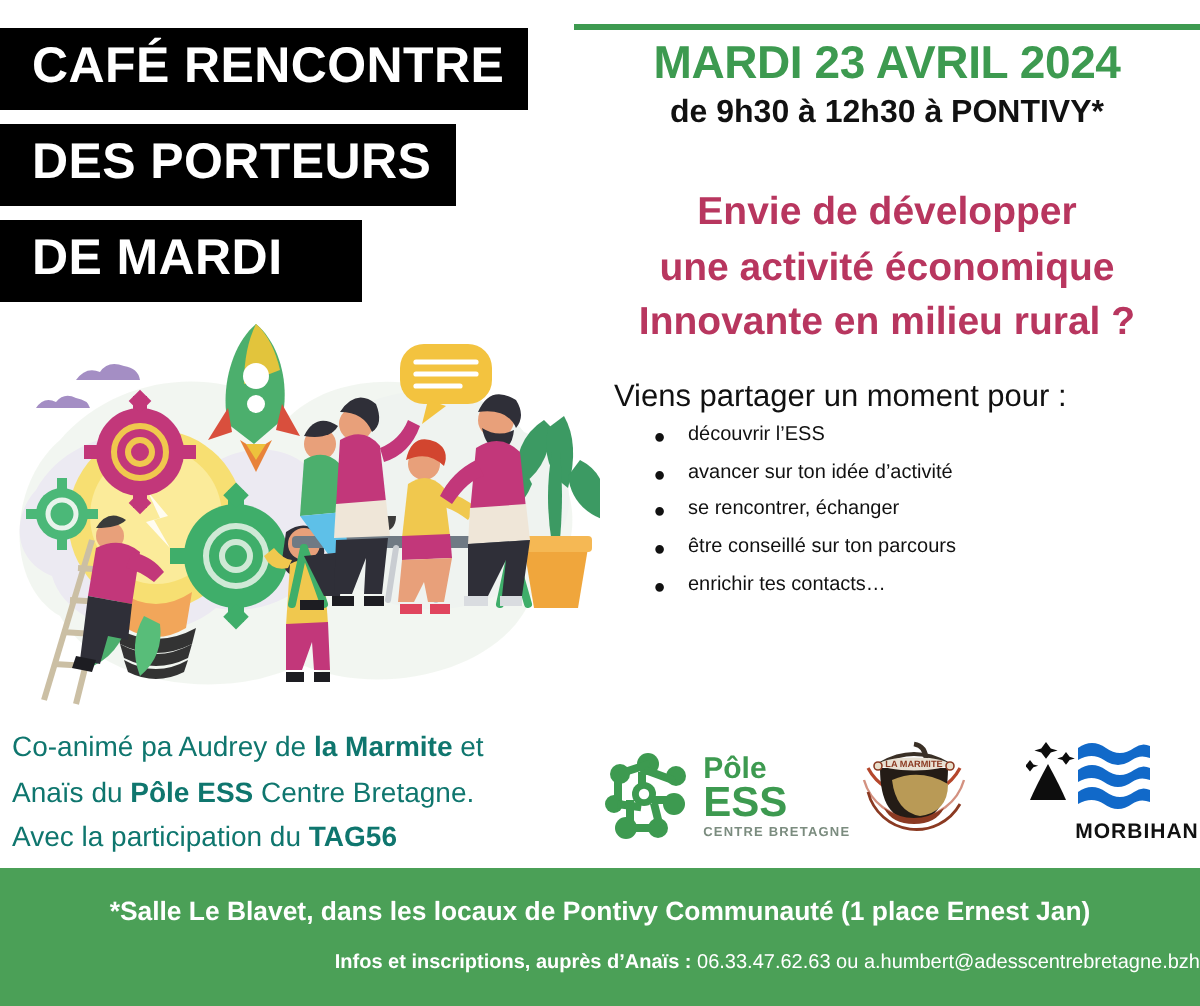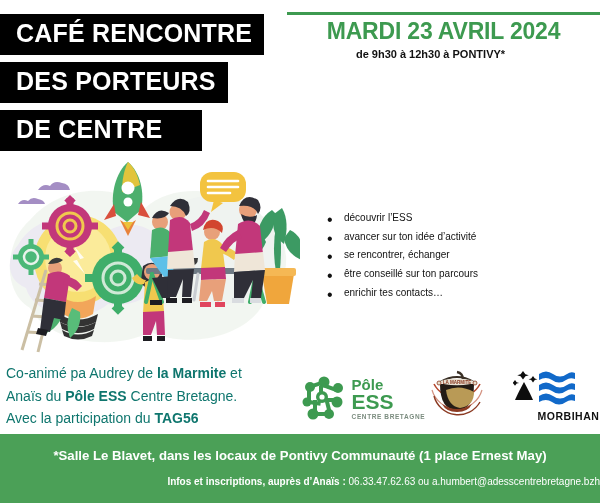--- a/index.html
+++ b/index.html
@@ -26,22 +26,22 @@
   .green-rule{
     position:absolute;left:287px;top:12px;width:313px;height:3px;background:#3d9a50;
   }
 
   
   .date-line{
     position:absolute;left:287px;top:18px;width:313px;text-align:center;
     color:#3d9a50;font-weight:bold;font-size:23px;letter-spacing:-.2px;
   }
   .time-line{
-    position:absolute;left:274px;top:48px;width:313px;text-align:center;
-    color:#111;font-weight:bold;font-size:11px;
+    position:absolute;left:287px;top:48px;width:313px;text-align:center;
+    color:#111;font-weight:bold;font-size:16px;
   }
 
   
   .pink-head{
     position:absolute;left:287px;top:93px;width:313px;text-align:center;
     color:#b8365f;font-weight:bold;font-size:19.5px;line-height:1.42;
   }
 
   
   .intro{
@@ -97,29 +97,35 @@
   .illus{position:absolute;left:0;top:150px;width:300px;height:215px;}
 </style>
 </head>
 <body>
 
 <div class="poster">
 
   <div class="title-stack">
     <div class="title-bar t1">CAFÉ RENCONTRE</div>
     <div class="title-bar t2">DES PORTEURS</div>
-    <div class="title-bar t3">DE CENTRE</div>
+    <div class="title-bar t3">DE MARDI</div>
   </div>
 
   <div class="green-rule"></div>
 
   <div class="date-line">MARDI 23 AVRIL 2024</div>
   <div class="time-line">de 9h30 à 12h30 à PONTIVY*</div>
 
-
+  <div class="pink-head">
+    <div>Envie de développer</div>
+    <div>une activité économique</div>
+    <div>Innovante en milieu rural ?</div>
+  </div>
+
+  <div class="intro">Viens partager un moment pour :</div>
   <ul class="bullets">
     <li>découvrir l’ESS</li>
     <li>avancer sur ton idée d’activité</li>
     <li>se rencontrer, échanger</li>
     <li>être conseillé sur ton parcours</li>
     <li>enrichir tes contacts…</li>
   </ul>
 
   <div class="illus">
     <svg width="300" height="215" viewBox="0 0 300 215" xmlns="http://www.w3.org/2000/svg">
@@ -392,20 +398,20 @@
           <path d="M26 6 q7 -5 14 0 q7 5 14 0 q4 -3 8 -1 l0 6 q-5 -2 -9 1 q-7 5 -14 0 q-6 -4 -13 0 z"></path>
           <path d="M26 17 q7 -5 14 0 q7 5 14 0 q4 -3 8 -1 l0 6 q-5 -2 -9 1 q-7 5 -14 0 q-6 -4 -13 0 z"></path>
           <path d="M26 28 q7 -5 14 0 q7 5 14 0 q4 -3 8 -1 l0 6 q-5 -2 -9 1 q-7 5 -14 0 q-6 -4 -13 0 z"></path>
         </g>
       </svg>
       <span class="morbihan-text">MORBIHAN</span>
     </div>
   </div>
 
   <div class="footer">
-    <div class="footer-line1">*Salle Le Blavet, dans les locaux de Pontivy Communauté (1 place Ernest May)</div>
+    <div class="footer-line1">*Salle Le Blavet, dans les locaux de Pontivy Communauté (1 place Ernest Jan)</div>
     <div class="footer-line2">
       <b>Infos et inscriptions, auprès d’Anaïs :</b>
       <span>06.33.47.62.63</span><span> ou </span><span>a.humbert@adesscentrebretagne.bzh</span>
     </div>
   </div>
 
 </div>
 
 </body></html>

